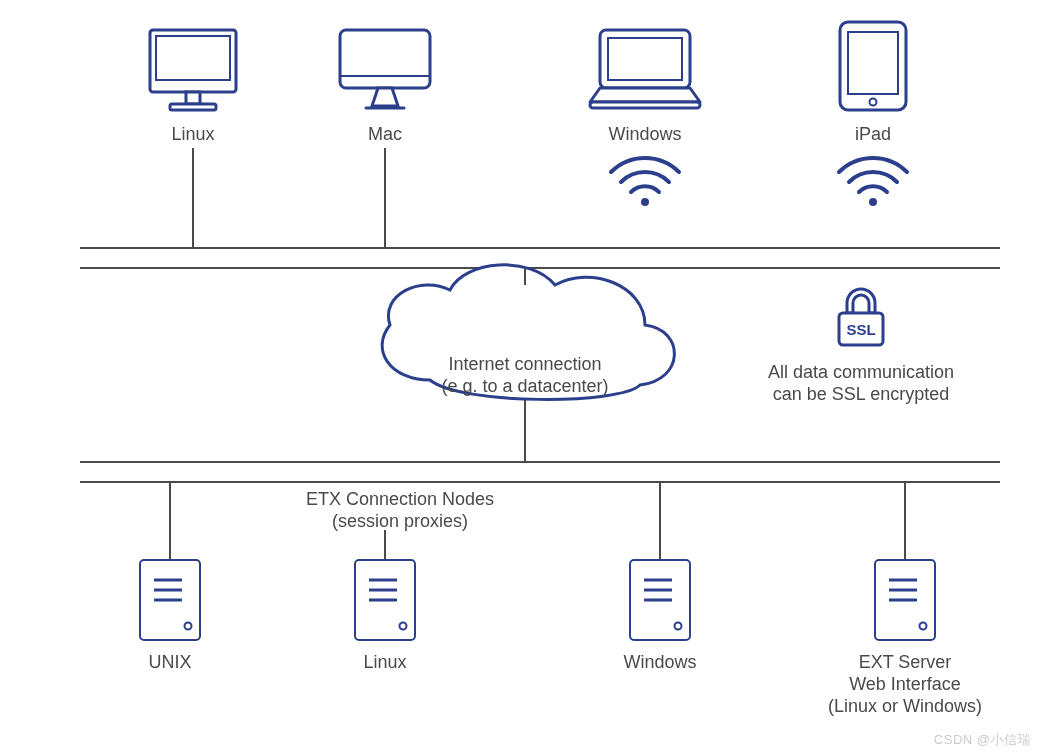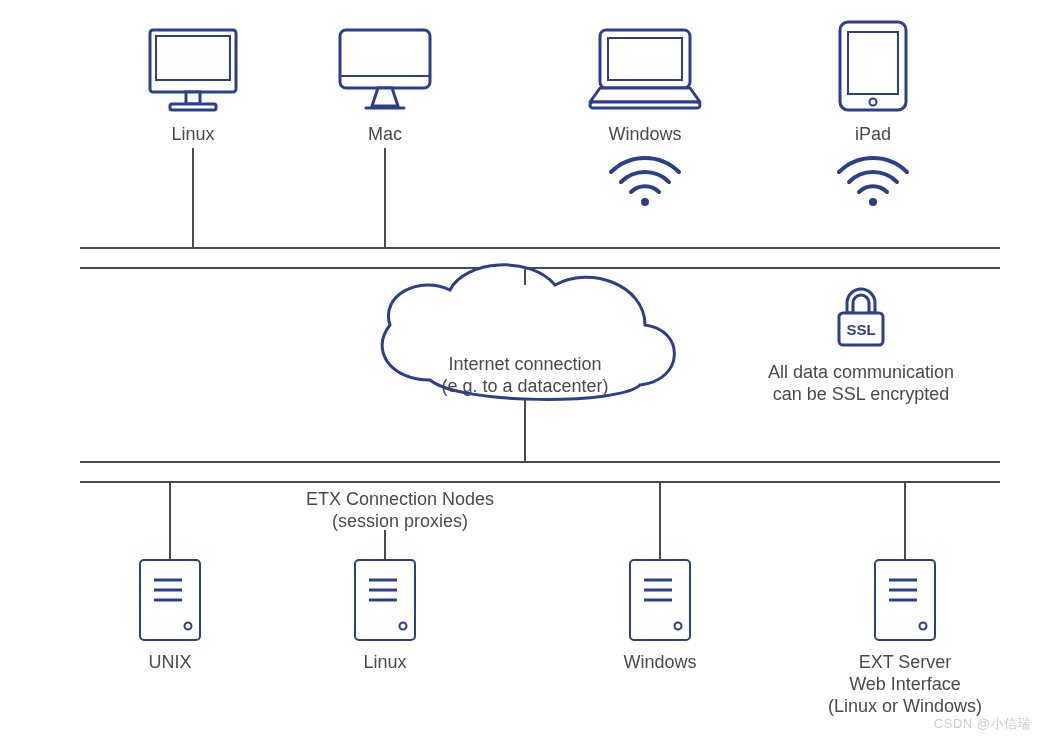--- a/index.html
+++ b/index.html
@@ -19,21 +19,21 @@
   }
   .ssl-label {
     font-size: 15px;
     fill: #2b3f8c;
     text-anchor: middle;
     font-weight: 600;
   }
   .watermark {
     position: absolute;
     right: 30px;
-    bottom: 20px;
+    bottom: 4px;
     font-size: 13px;
     color: rgba(0,0,0,0.22);
     letter-spacing: 0.5px;
     pointer-events: none;
   }
 </style>
 </head>
 <body>
 
 <svg width="1061" height="753" viewBox="0 0 1061 753">

